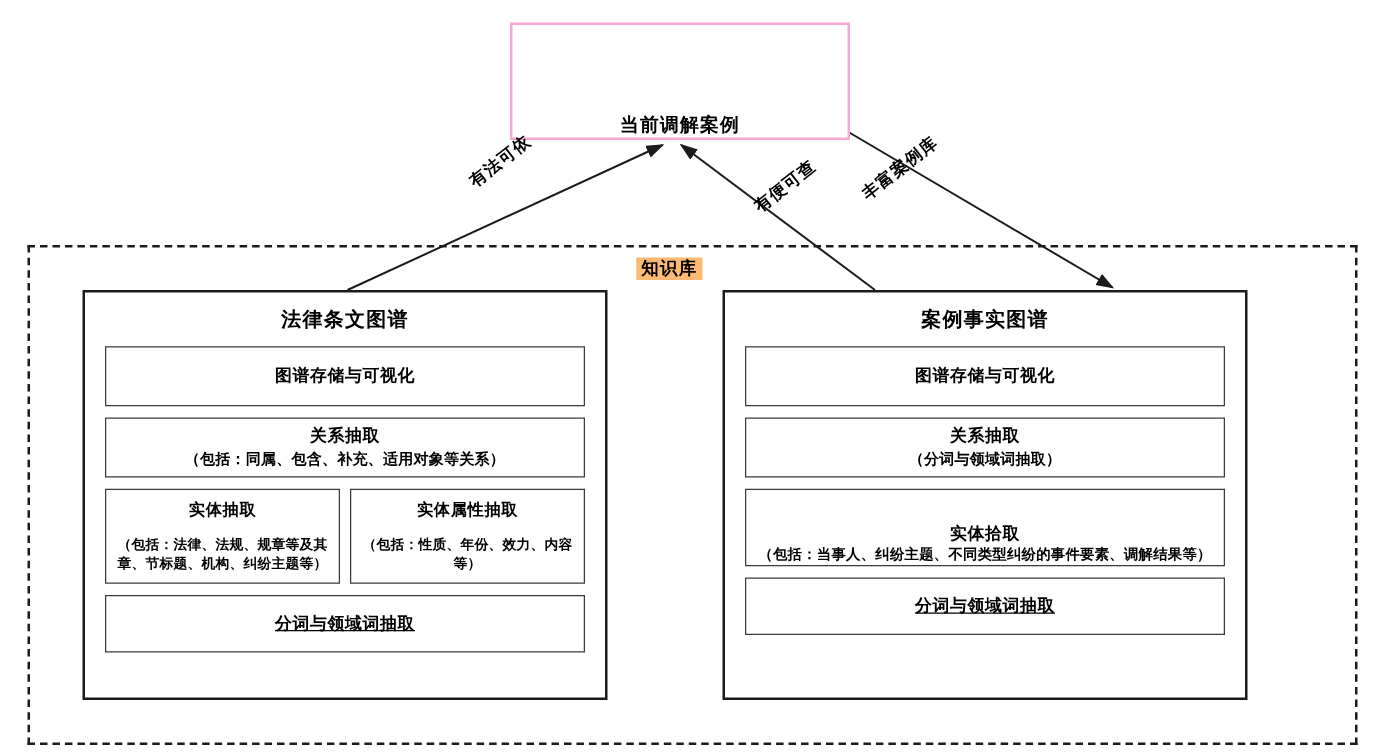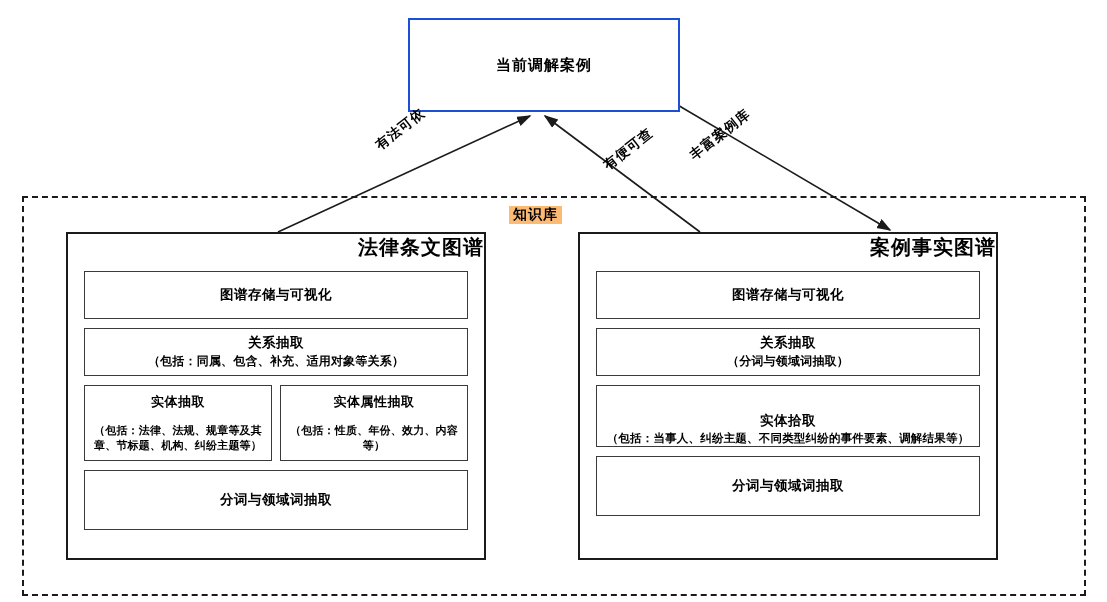--- a/index.html
+++ b/index.html
@@ -26,24 +26,24 @@
     height: 602px;
   }
 
   
   .top-box {
     position: absolute;
     left: 408px;
     top: 18px;
     width: 268px;
     height: 90px;
-    border: 2px solid #1d4ed8;
+    border: 2px solid #f9a8d4;
     background: #ffffff;
     display: flex;
-    align-items: center;
+    align-items: flex-end;
     justify-content: center;
     font-size: 15px;
     font-weight: bold;
     letter-spacing: 1px;
     z-index: 3;
   }
 
   
   .kb-frame {
     position: absolute;
@@ -76,25 +76,25 @@
     border: 2px solid #1b1b1b;
     background: #ffffff;
     z-index: 3;
     box-sizing: border-box;
     padding: 0;
   }
   .panel.left { left: 66px; }
   .panel.right { left: 578px; }
 
   .panel-title {
-    text-align: right;
-    font-size: 20px;
-    font-weight: bold;
-    letter-spacing: 1px;
-    margin-top: 0;
+    text-align: center;
+    font-size: 16px;
+    font-weight: bold;
+    letter-spacing: 1px;
+    margin-top: 12px;
     margin-bottom: 10px;
   }
 
   .layer {
     position: relative;
     margin: 0 16px 9px 16px;
     border: 1.5px solid #3a3a3a;
     background: #ffffff;
     box-sizing: border-box;
     display: flex;
@@ -110,21 +110,21 @@
     line-height: 1.35;
   }
   .layer .l2 {
     font-size: 12px;
     font-weight: bold;
     letter-spacing: 0.2px;
     line-height: 1.4;
   }
   .layer.storage { height: 48px; }
   .layer.relation { height: 48px; }
-  .layer.segment { height: 60px; }
+  .layer.segment { height: 46px; text-decoration: underline; }
   .layer.entity-wide { height: 62px; justify-content: flex-end; }
 
   .entity-row {
     display: flex;
     margin: 0 16px 9px 16px;
     gap: 8px;
   }
   .entity-row .layer {
     margin: 0;
     flex: 1 1 0;

